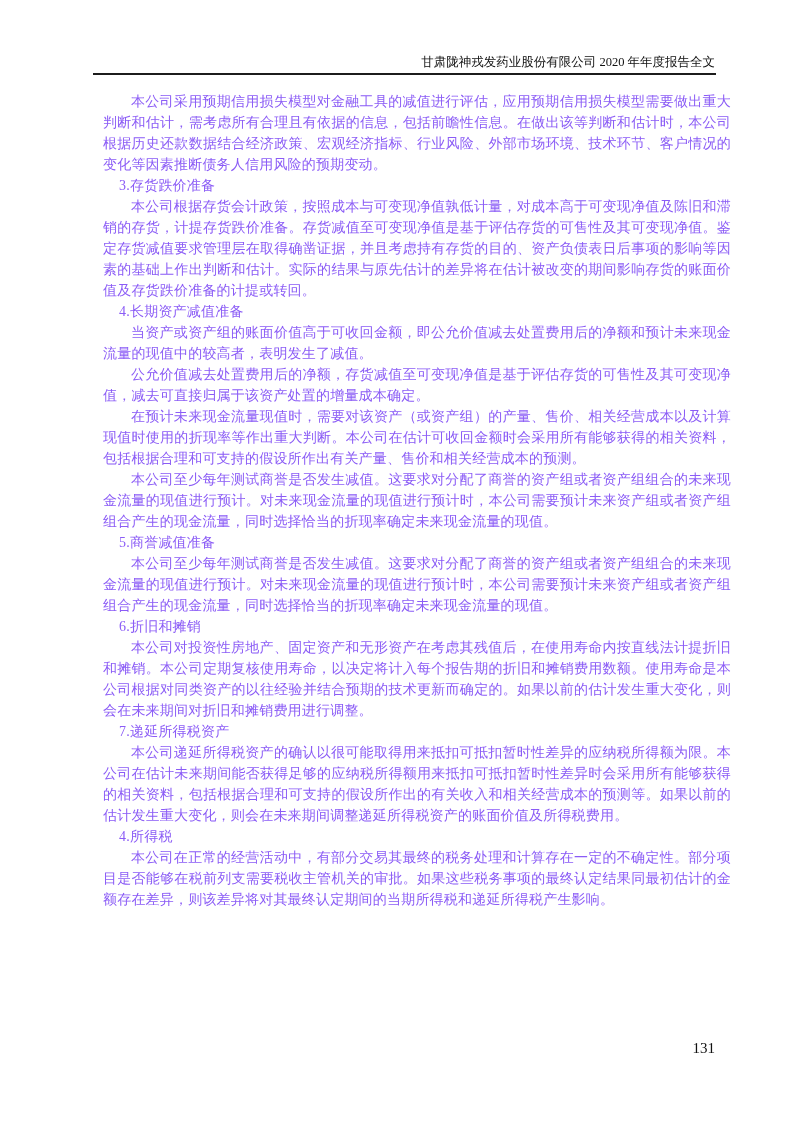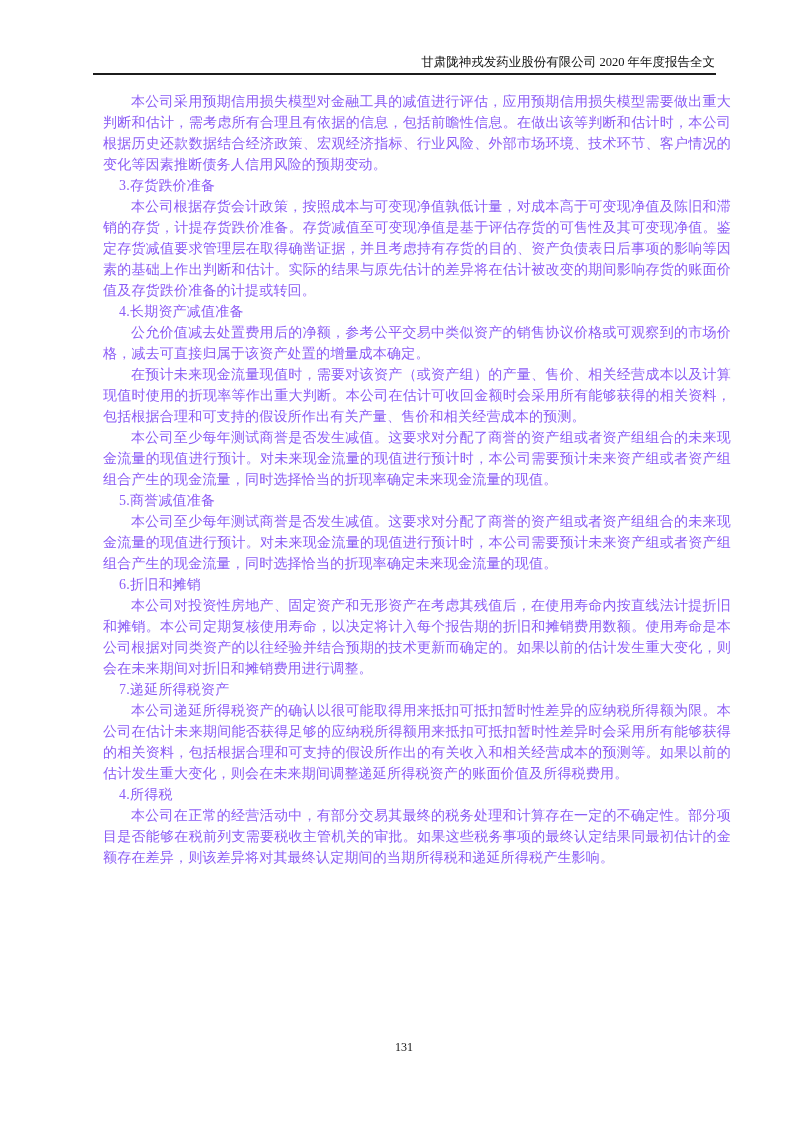--- a/index.html
+++ b/index.html
@@ -58,40 +58,41 @@
     text-indent: 2em;
   }
   .content p.sec-heading {
     text-indent: 1.15em;
   }
   .footer {
     position: absolute;
     top: 1040px;
     left: 73px;
     right: 78px;
-    text-align: center;
-    font-size: 12px;
+    text-align: right;
+    font-size: 15px;
     color: #111111;
   }
 </style>
 </head>
 <body>
 
 <div class="page">
 
   <div class="header">甘肃陇神戎发药业股份有限公司 2020 年年度报告全文</div>
 
   <div class="header-rule"></div>
 
   <div class="content">
     <p>本公司采用预期信用损失模型对金融工具的减值进行评估，应用预期信用损失模型需要做出重大判断和估计，需考虑所有合理且有依据的信息，包括前瞻性信息。在做出该等判断和估计时，本公司根据历史还款数据结合经济政策、宏观经济指标、行业风险、外部市场环境、技术环节、客户情况的变化等因素推断债务人信用风险的预期变动。</p>
     <p class="sec-heading">3.存货跌价准备</p>
     <p>本公司根据存货会计政策，按照成本与可变现净值孰低计量，对成本高于可变现净值及陈旧和滞销的存货，计提存货跌价准备。存货减值至可变现净值是基于评估存货的可售性及其可变现净值。鉴定存货减值要求管理层在取得确凿证据，并且考虑持有存货的目的、资产负债表日后事项的影响等因素的基础上作出判断和估计。实际的结果与原先估计的差异将在估计被改变的期间影响存货的账面价值及存货跌价准备的计提或转回。</p>
     <p class="sec-heading">4.长期资产减值准备</p>
-    <p>公允价值减去处置费用后的净额，参考公平交易中类似资产的销售协议价格或可观察到的市场价格，减去可直接归属于该资产处置的增量成本确定。</p>
+    <p>当资产或资产组的账面价值高于可收回金额，即公允价值减去处置费用后的净额和预计未来现金流量的现值中的较高者，表明发生了减值。</p>
+    <p>公允价值减去处置费用后的净额，存货减值至可变现净值是基于评估存货的可售性及其可变现净值，减去可直接归属于该资产处置的增量成本确定。</p>
     <p>在预计未来现金流量现值时，需要对该资产（或资产组）的产量、售价、相关经营成本以及计算现值时使用的折现率等作出重大判断。本公司在估计可收回金额时会采用所有能够获得的相关资料，包括根据合理和可支持的假设所作出有关产量、售价和相关经营成本的预测。</p>
     <p>本公司至少每年测试商誉是否发生减值。这要求对分配了商誉的资产组或者资产组组合的未来现金流量的现值进行预计。对未来现金流量的现值进行预计时，本公司需要预计未来资产组或者资产组组合产生的现金流量，同时选择恰当的折现率确定未来现金流量的现值。</p>
     <p class="sec-heading">5.商誉减值准备</p>
     <p>本公司至少每年测试商誉是否发生减值。这要求对分配了商誉的资产组或者资产组组合的未来现金流量的现值进行预计。对未来现金流量的现值进行预计时，本公司需要预计未来资产组或者资产组组合产生的现金流量，同时选择恰当的折现率确定未来现金流量的现值。</p>
     <p class="sec-heading">6.折旧和摊销</p>
     <p>本公司对投资性房地产、固定资产和无形资产在考虑其残值后，在使用寿命内按直线法计提折旧和摊销。本公司定期复核使用寿命，以决定将计入每个报告期的折旧和摊销费用数额。使用寿命是本公司根据对同类资产的以往经验并结合预期的技术更新而确定的。如果以前的估计发生重大变化，则会在未来期间对折旧和摊销费用进行调整。</p>
     <p class="sec-heading">7.递延所得税资产</p>
     <p>本公司递延所得税资产的确认以很可能取得用来抵扣可抵扣暂时性差异的应纳税所得额为限。本公司在估计未来期间能否获得足够的应纳税所得额用来抵扣可抵扣暂时性差异时会采用所有能够获得的相关资料，包括根据合理和可支持的假设所作出的有关收入和相关经营成本的预测等。如果以前的估计发生重大变化，则会在未来期间调整递延所得税资产的账面价值及所得税费用。</p>
     <p class="sec-heading">4.所得税</p>
     <p>本公司在正常的经营活动中，有部分交易其最终的税务处理和计算存在一定的不确定性。部分项目是否能够在税前列支需要税收主管机关的审批。如果这些税务事项的最终认定结果同最初估计的金额存在差异，则该差异将对其最终认定期间的当期所得税和递延所得税产生影响。</p>

